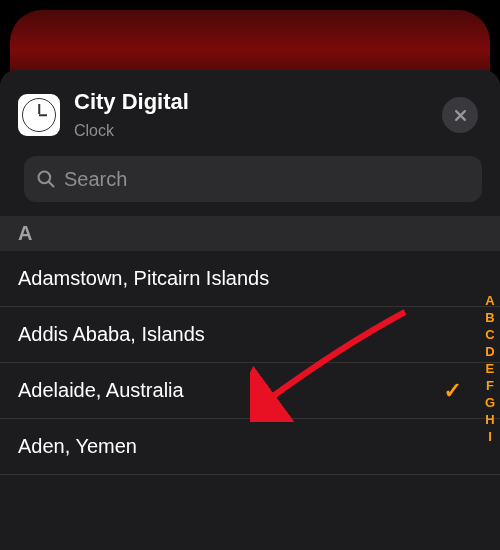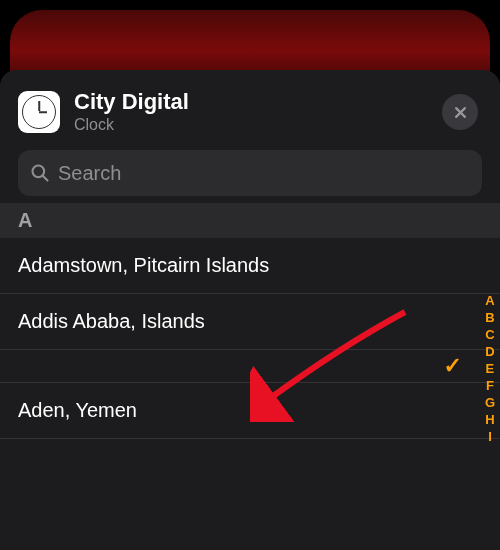--- a/index.html
+++ b/index.html
@@ -74,34 +74,34 @@
     .titles { flex: 1; }
     .title {
       color: #fff;
       font-size: 22px;
       font-weight: 700;
       line-height: 1.1;
     }
     .subtitle {
       color: #8e8e93;
       font-size: 16px;
-      margin-top: 2px;
+      margin-top: 8px;
     }
     .close-btn {
       width: 36px;
       height: 36px;
       background: #39393d;
       border-radius: 50%;
       display: flex;
       align-items: center;
       justify-content: center;
       cursor: pointer;
     }
     .close-btn svg { width: 15px; height: 15px; }
-    .search-wrap { padding: 0 18px 7px 18px; }
+    .search-wrap { padding: 0 18px 14px 18px; margin-left: 6px; }
     .search-field {
       background: #2c2c2e;
       border-radius: 12px;
       height: 46px;
       display: flex;
       align-items: center;
       padding: 0 12px;
     }
     .search-field svg { width: 20px; height: 20px; margin-right: 8px; }
     .search-input {
@@ -195,20 +195,21 @@
   <div class="section-header">A</div>
 
   <div class="list">
     <div class="row">
       <span>Adamstown, Pitcairn Islands</span>
     </div>
     <div class="row">
       <span>Addis Ababa, Islands</span>
     </div>
     <div class="row">
+      <span>Adelaide, Australia</span>
       <span class="checkmark">✓</span>
     </div>
     <div class="row">
       <span>Aden, Yemen</span>
     </div>
   </div>
 
 </div>
 
 <div class="index-bar">

